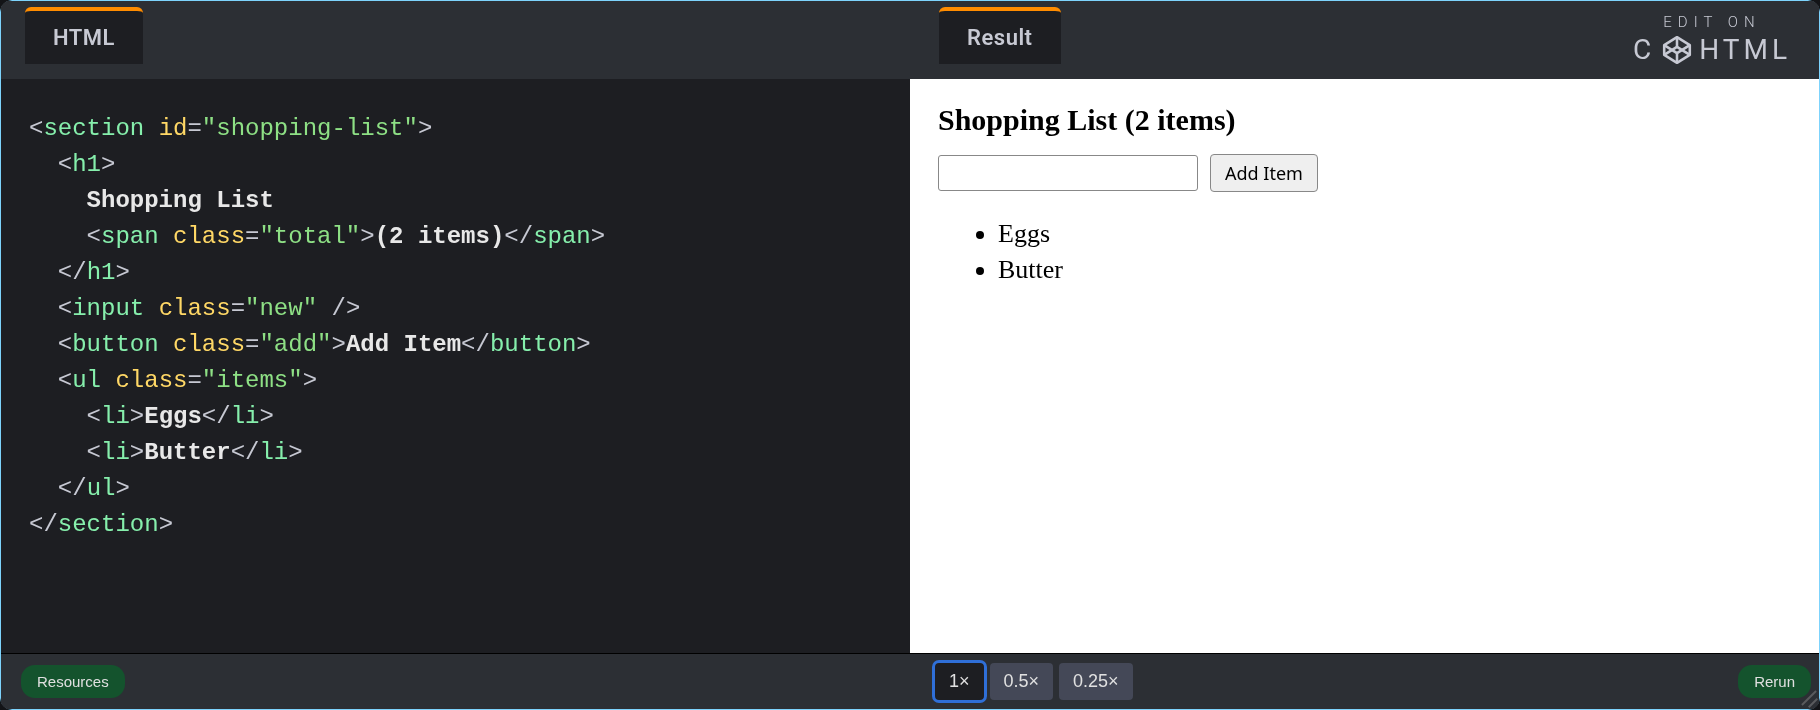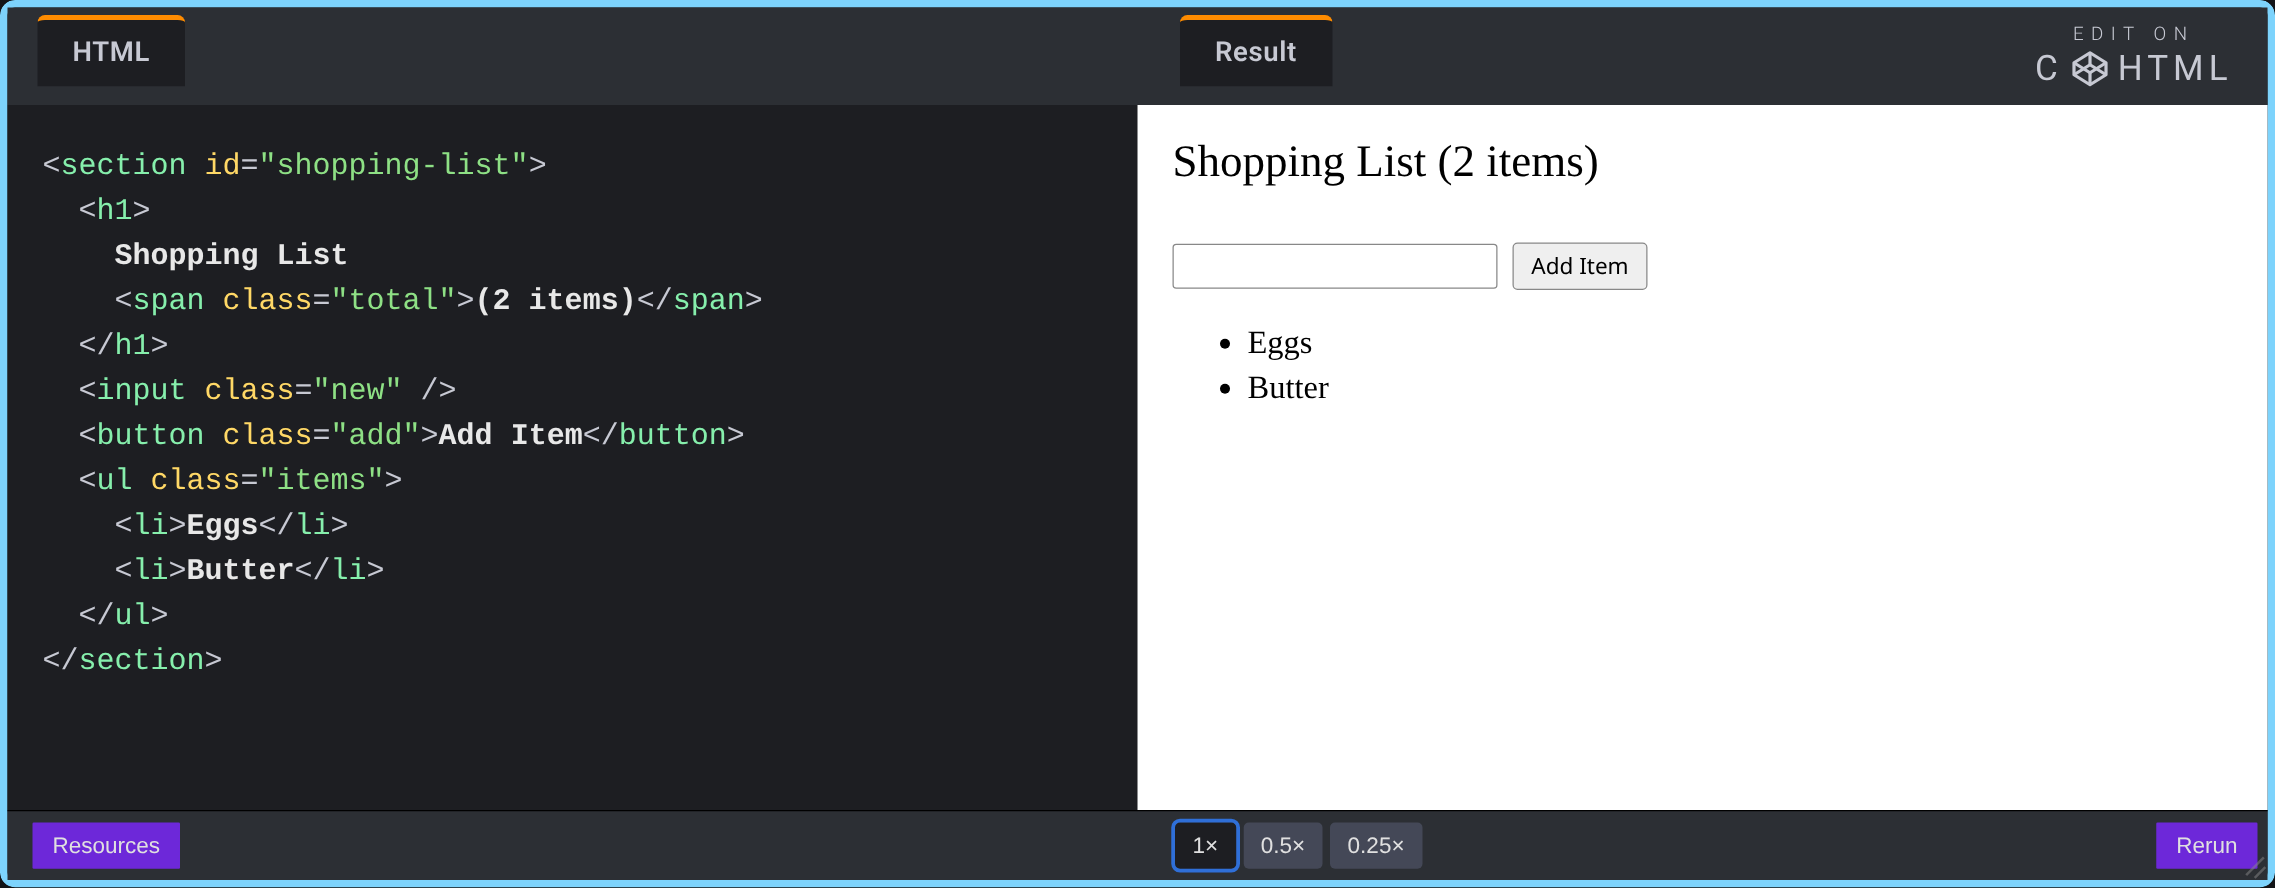--- a/index.html
+++ b/index.html
@@ -13,21 +13,21 @@
       width: 1820px;
       height: 710px;
       overflow: hidden;
       border-radius: 12px;
       position: relative;
     }
     .container {
       display: flex;
       flex-direction: column;
       height: 100%;
-      border: 6px solid #7dd3fc;
+      border: 1px solid #7dd3fc;
       border-radius: 12px;
     }
     .header {
       display: flex;
       height: 78px;
       position: relative;
       background: #2c2f34;
     }
     .tab {
       background: #1d1e22;
@@ -92,23 +92,23 @@
       padding: 32px 28px;
       white-space: pre;
     }
     .result-pane {
       background: #ffffff;
       padding: 24px 28px;
       font-family: "Times New Roman", Times, serif;
       color: #000;
     }
     .result-pane h1 {
-      font-size: 36px;
-      font-weight: normal;
-      margin-bottom: 44px;
+      font-size: 30px;
+      font-weight: bold;
+      margin-bottom: 17px;
     }
     .result-input-row {
       display: flex;
       align-items: center;
       gap: 12px;
       margin-bottom: 24px;
     }
     .result-input {
       width: 260px;
       height: 36px;
@@ -134,26 +134,26 @@
     .footer {
       height: 56px;
       background: #2c2f34;
       display: flex;
       align-items: center;
       padding: 0 20px;
       position: relative;
       border-top: 1px solid #000;
     }
     .footer-btn {
-      background: #6d28d9;
+      background: #14532d;
       color: #e0e0e0;
       border: none;
       padding: 8px 16px;
-      font-size: 18px;
-      border-radius: 1px;
+      font-size: 15px;
+      border-radius: 14px;
       cursor: pointer;
     }
     .zoom-group {
       position: absolute;
       left: 934px;
       display: flex;
       gap: 0;
       align-items: center;
     }
     .zoom-btn {

